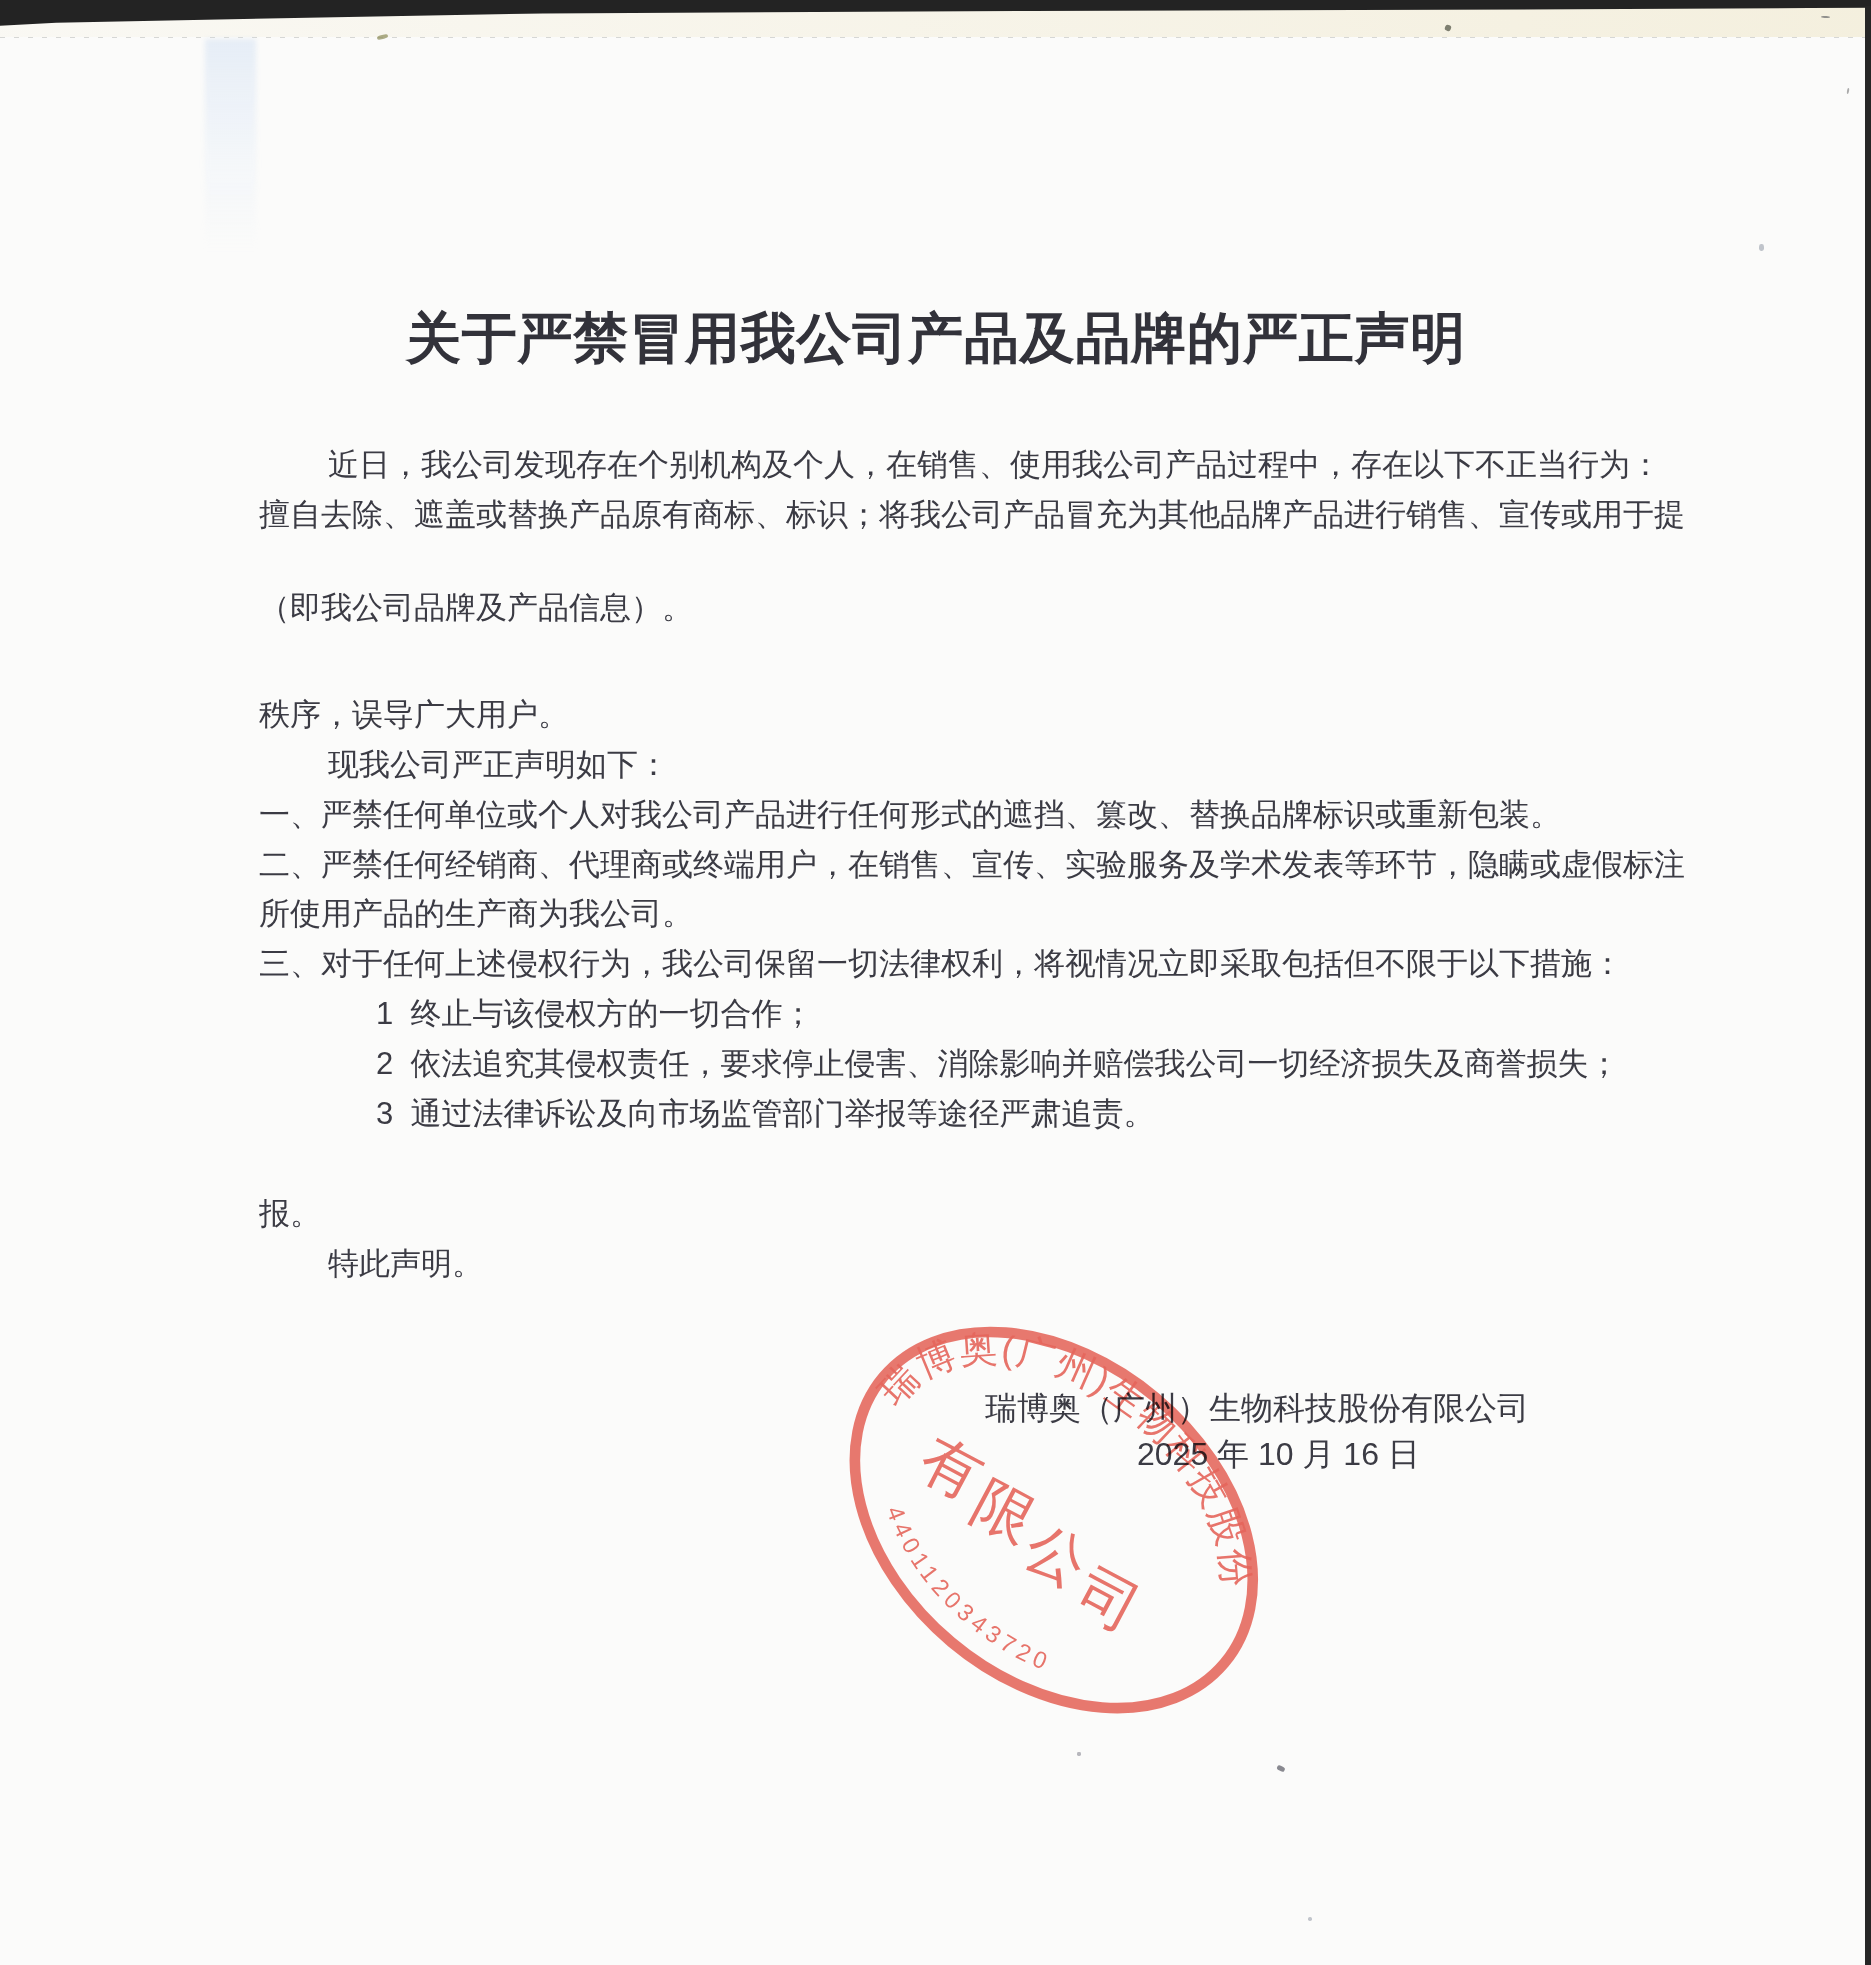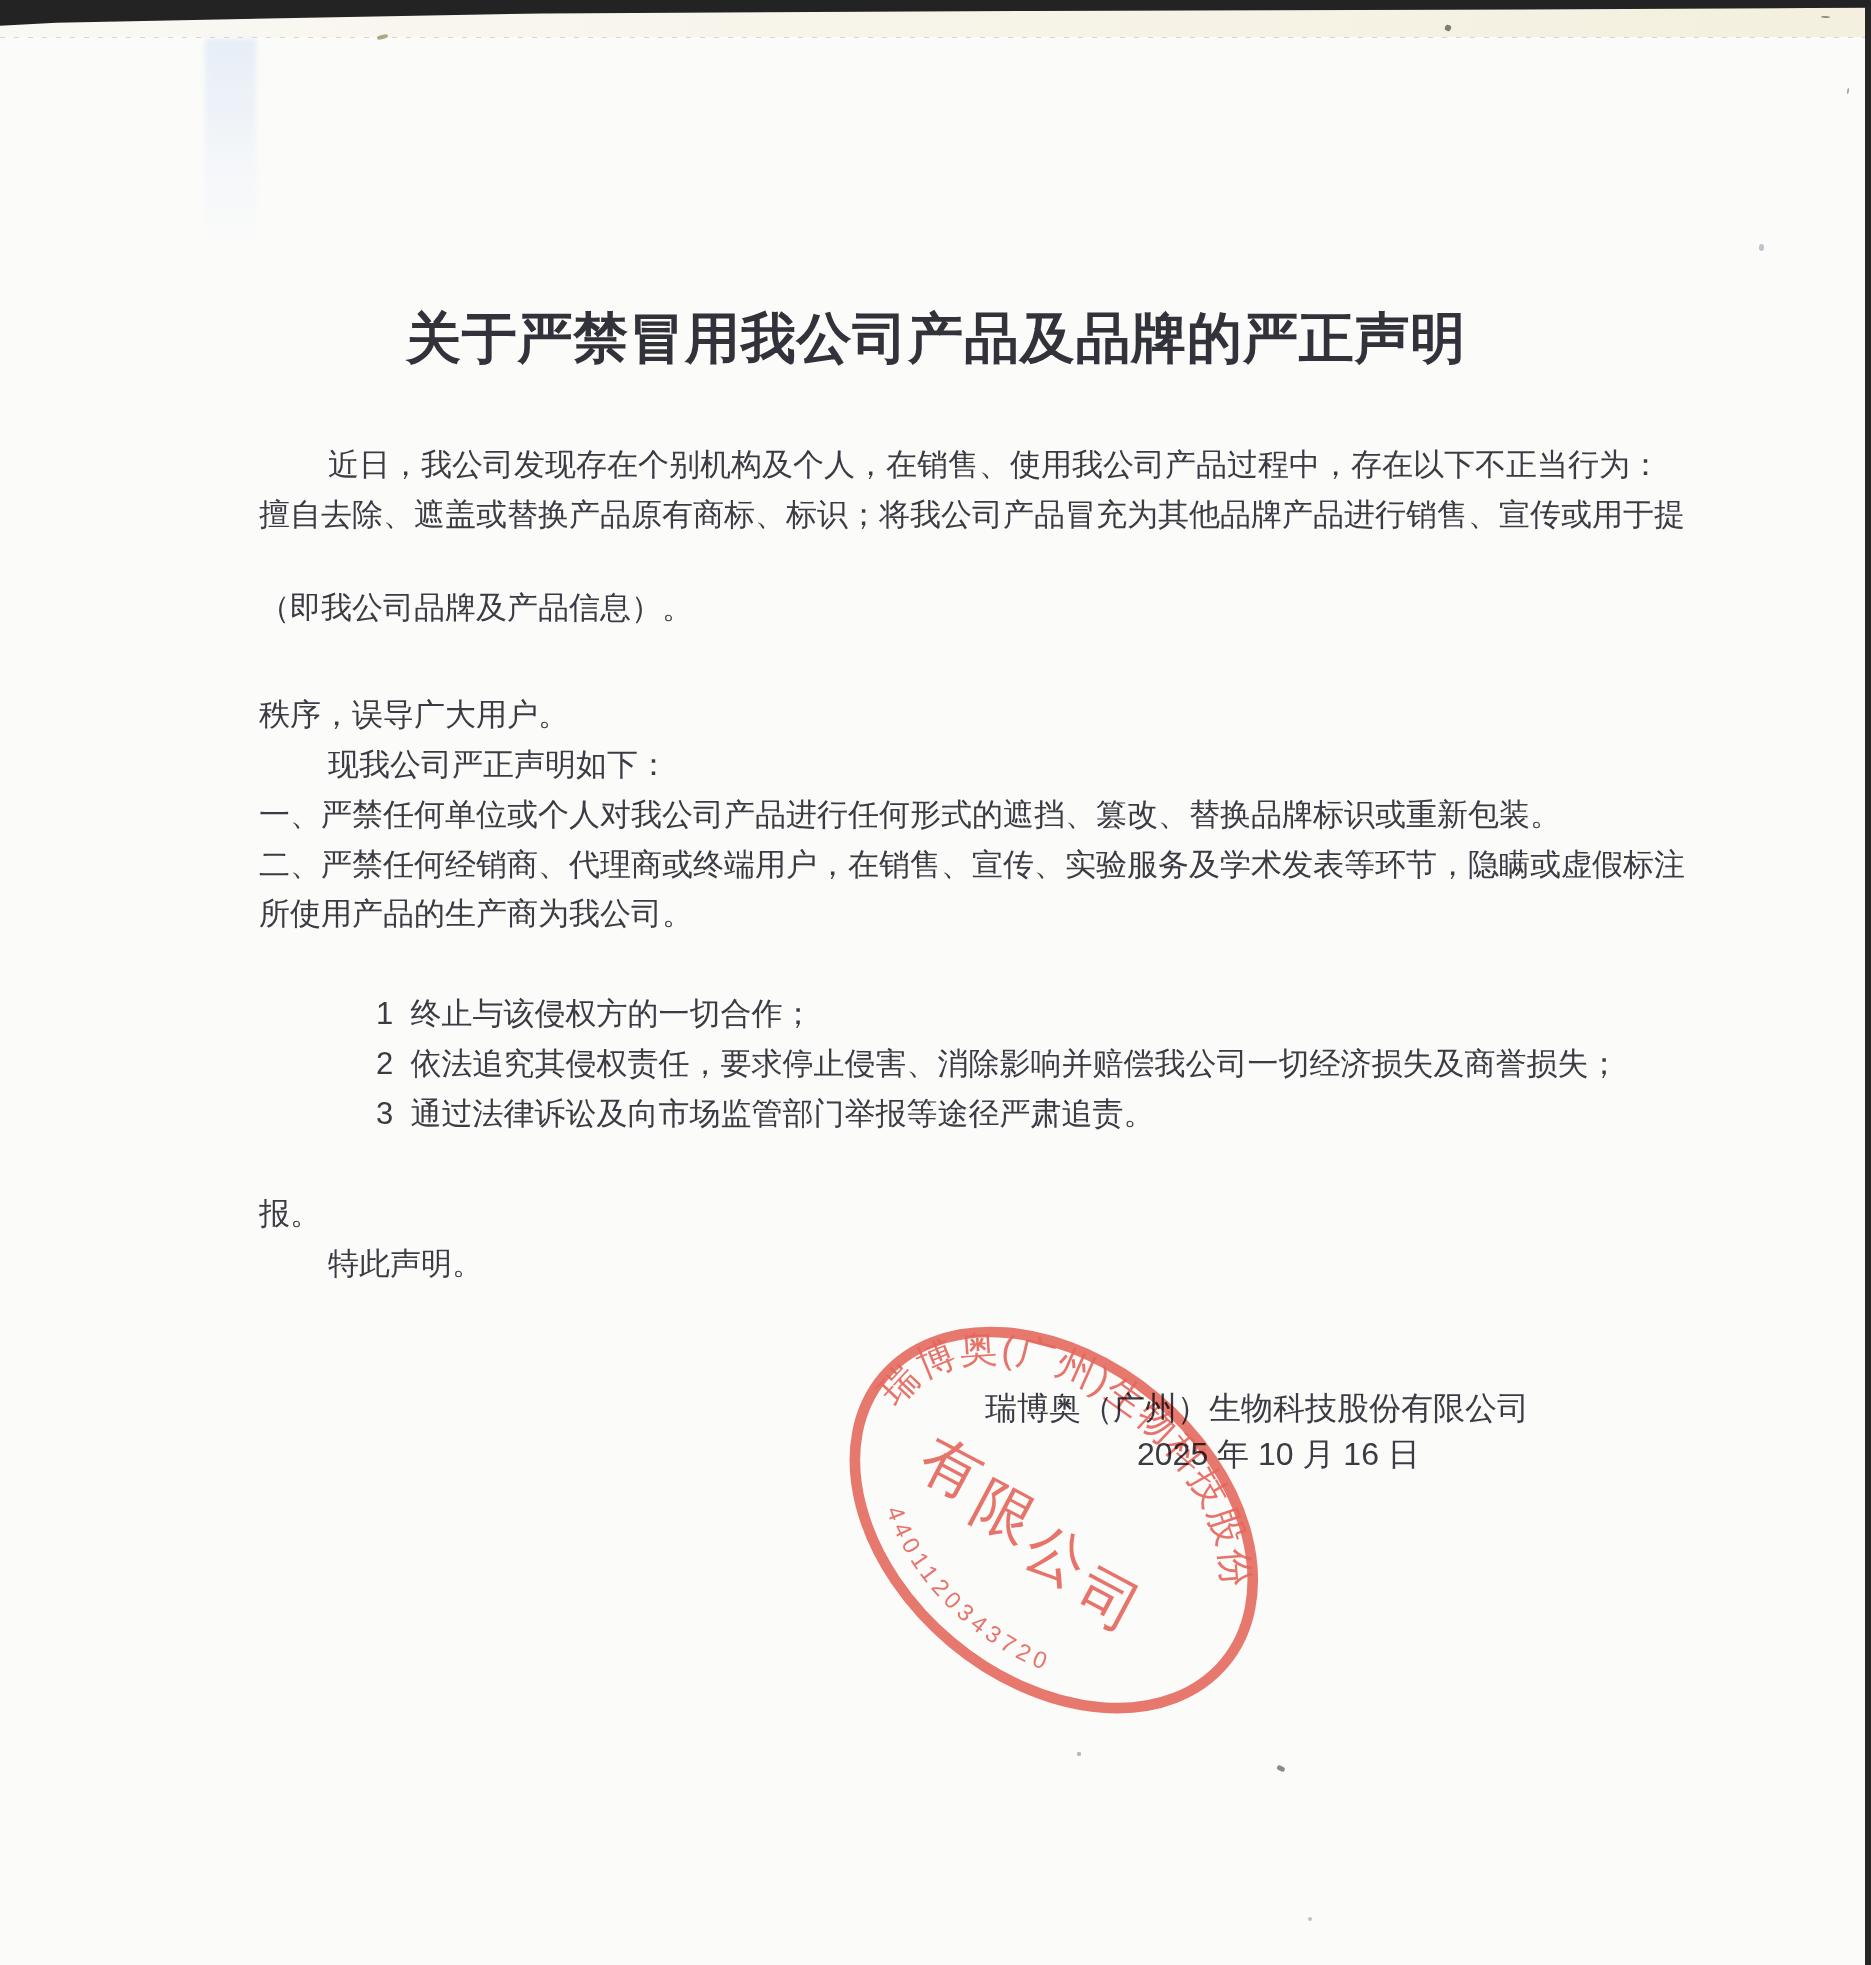--- a/index.html
+++ b/index.html
@@ -64,20 +64,21 @@
   <div class="title">关于严禁冒用我公司产品及品牌的严正声明</div>
 
   <div class="ln i1" style="top:449px">近日，我公司发现存在个别机构及个人，在销售、使用我公司产品过程中，存在以下不正当行为：</div>
   <div class="ln i0" style="top:499px">擅自去除、遮盖或替换产品原有商标、标识；将我公司产品冒充为其他品牌产品进行销售、宣传或用于提</div>
   <div class="ln i0" style="top:592px">（即我公司品牌及产品信息）。</div>
   <div class="ln i0" style="top:699px">秩序，误导广大用户。</div>
   <div class="ln i1" style="top:749px">现我公司严正声明如下：</div>
   <div class="ln i0" style="top:799px">一、严禁任何单位或个人对我公司产品进行任何形式的遮挡、篡改、替换品牌标识或重新包装。</div>
   <div class="ln i0" style="top:849px">二、严禁任何经销商、代理商或终端用户，在销售、宣传、实验服务及学术发表等环节，隐瞒或虚假标注</div>
   <div class="ln i0" style="top:898px">所使用产品的生产商为我公司。</div>
+  <div class="ln i0" style="top:948px">三、对于任何上述侵权行为，我公司保留一切法律权利，将视情况立即采取包括但不限于以下措施：</div>
   <div class="ln i2" style="top:998px">1  终止与该侵权方的一切合作；</div>
   <div class="ln i2" style="top:1048px">2  依法追究其侵权责任，要求停止侵害、消除影响并赔偿我公司一切经济损失及商誉损失；</div>
   <div class="ln i2" style="top:1098px">3  通过法律诉讼及向市场监管部门举报等途径严肃追责。</div>
   <div class="ln i0" style="top:1198px">报。</div>
   <div class="ln i1" style="top:1248px">特此声明。</div>
 
   <div class="sig company">瑞博奥（广州）生物科技股份有限公司</div>
   <div class="sig date">2025 年 10 月 16 日</div>
 
   <svg class="stamp" width="590" height="472" viewBox="0 0 1500 1200">

